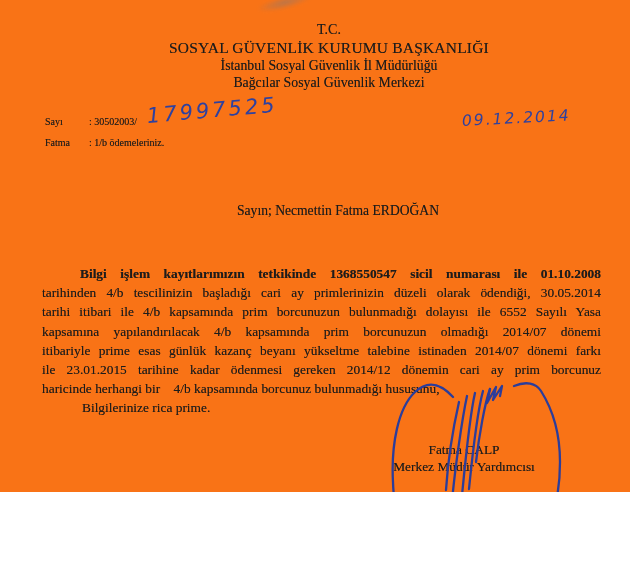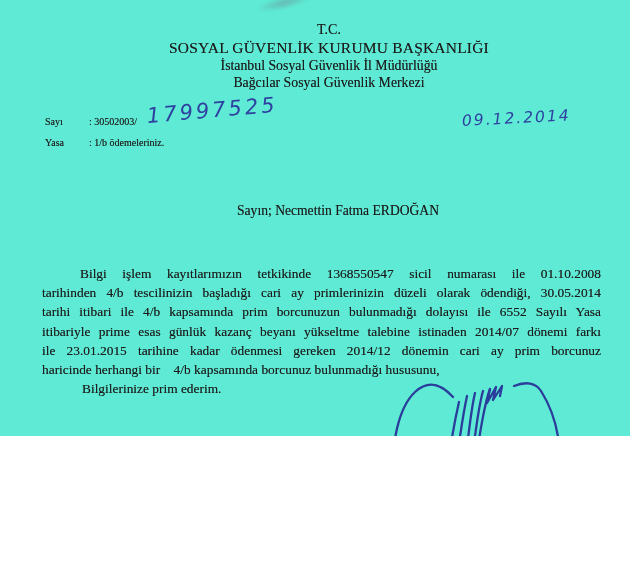--- a/index.html
+++ b/index.html
@@ -3,22 +3,22 @@
 <meta charset="utf-8">
 <style>
   html, body { margin: 0; padding: 0; }
   body {
     width: 630px; height: 585px;
     background: #ffffff;
     font-family: "Liberation Serif", serif;
     color: #1c1c1c;
   }
   .page {
-    position: relative; width: 630px; height: 436px;
-    overflow: hidden; background: #5eead4;
+    position: relative; width: 630px; height: 492px;
+    overflow: hidden; background: #f97316;
   }
   .printed { text-shadow: 0 0 0.5px rgba(25,25,25,0.55); }
 
   
   .letterhead {
     position: absolute; top: 21px; left: 0; right: 0;
     text-align: center; transform: translateX(14px);
   }
   .lh1 { font-size: 14px;   line-height: 18px; }
   .lh2 { font-size: 15.5px; line-height: 18px; letter-spacing: 0.2px; }
@@ -45,21 +45,21 @@
 
   
   .recipient { position: absolute; left: 237px; top: 203px; font-size: 13.6px; }
 
   
   .body-text {
     position: absolute; left: 42px; top: 264px; width: 559px;
     font-size: 13.4px; line-height: 19.2px;
   }
   .bl { min-height: 19.2px; }
-  .indent  { text-indent: 38px; }
+  .indent  { text-indent: 38px; font-weight: bold; }
   .just    { text-align: justify; text-align-last: justify; }
   .natural { white-space: pre-wrap; }
   .closing { padding-left: 40px; }
 
   
   .signer {
     position: absolute; left: 354px; top: 441px; width: 220px;
     text-align: center; font-size: 13.4px; line-height: 17px;
   }
   .signature-svg {
@@ -90,37 +90,38 @@
     <div class="lh2">SOSYAL GÜVENLİK KURUMU BAŞKANLIĞI</div>
     <div class="lh3">İstanbul Sosyal Güvenlik İl Müdürlüğü</div>
     <div class="lh4">Bağcılar Sosyal Güvenlik Merkezi</div>
   </header>
 
   <div class="ref printed">
     <div class="ref-line">
       <span class="ref-label">Sayı</span><span>: 30502003/</span>
     </div>
     <div class="ref-line">
-      <span class="ref-label">Yasa</span><span>: 1/b ödemeleriniz.</span>
+      <span class="ref-label">Fatma</span><span>: 1/b ödemeleriniz.</span>
     </div>
   </div>
 
   <div class="hand hand-number">17997525</div>
   <div class="hand hand-date">09.12.2014</div>
 
   <div class="recipient printed">Sayın; Necmettin Fatma ERDOĞAN</div>
 
   <main class="body-text printed">
     <div class="bl just indent">Bilgi işlem kayıtlarımızın tetkikinde 1368550547 sicil numarası ile 01.10.2008</div>
     <div class="bl just">tarihinden 4/b tescilinizin başladığı cari ay primlerinizin düzeli olarak ödendiği, 30.05.2014</div>
     <div class="bl just">tarihi itibari ile 4/b kapsamında prim borcunuzun bulunmadığı dolayısı ile 6552 Sayılı Yasa</div>
+    <div class="bl just">kapsamına yapılandırılacak 4/b kapsamında prim borcunuzun olmadığı 2014/07 dönemi</div>
     <div class="bl just">itibariyle prime esas günlük kazanç beyanı yükseltme talebine istinaden 2014/07 dönemi farkı</div>
     <div class="bl just">ile 23.01.2015 tarihine kadar ödenmesi gereken 2014/12 dönemin cari ay prim borcunuz</div>
     <div class="bl natural">haricinde herhangi bir    4/b kapsamında borcunuz bulunmadığı hususunu,</div>
-    <div class="bl closing">Bilgilerinize prim ederim.</div>
+    <div class="bl closing">Bilgilerinize rica prime.</div>
   </main>
 
   <div class="signer printed">
     <div>Fatma CALP</div>
     <div>Merkez Müdür Yardımcısı</div>
   </div>
 
   <svg class="signature-svg" viewBox="0 0 200 185" xmlns="http://www.w3.org/2000/svg" aria-hidden="true">
 
     <path d="M75,23 C62,9 50,6 37,18 C20,34 13,71 15,108 C16,148 32,175 55,177 C74,178 86,158 83,130"></path>

